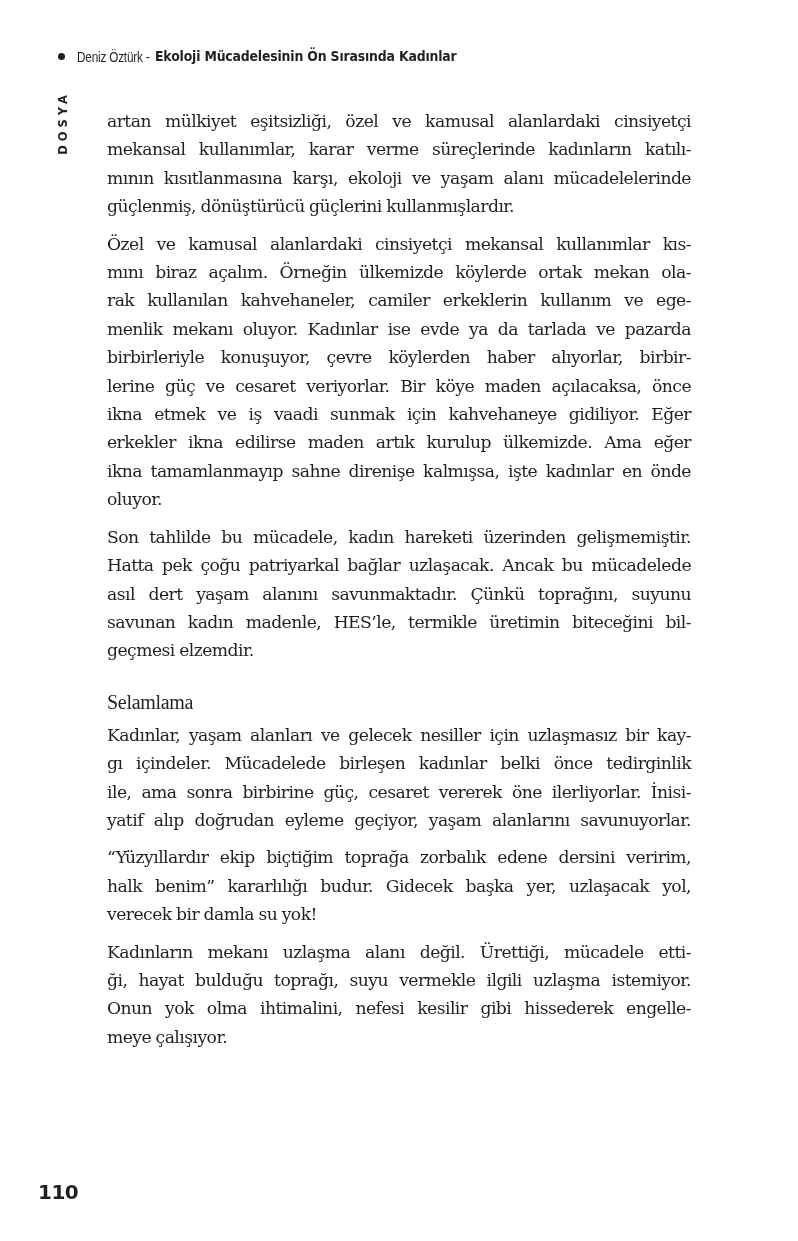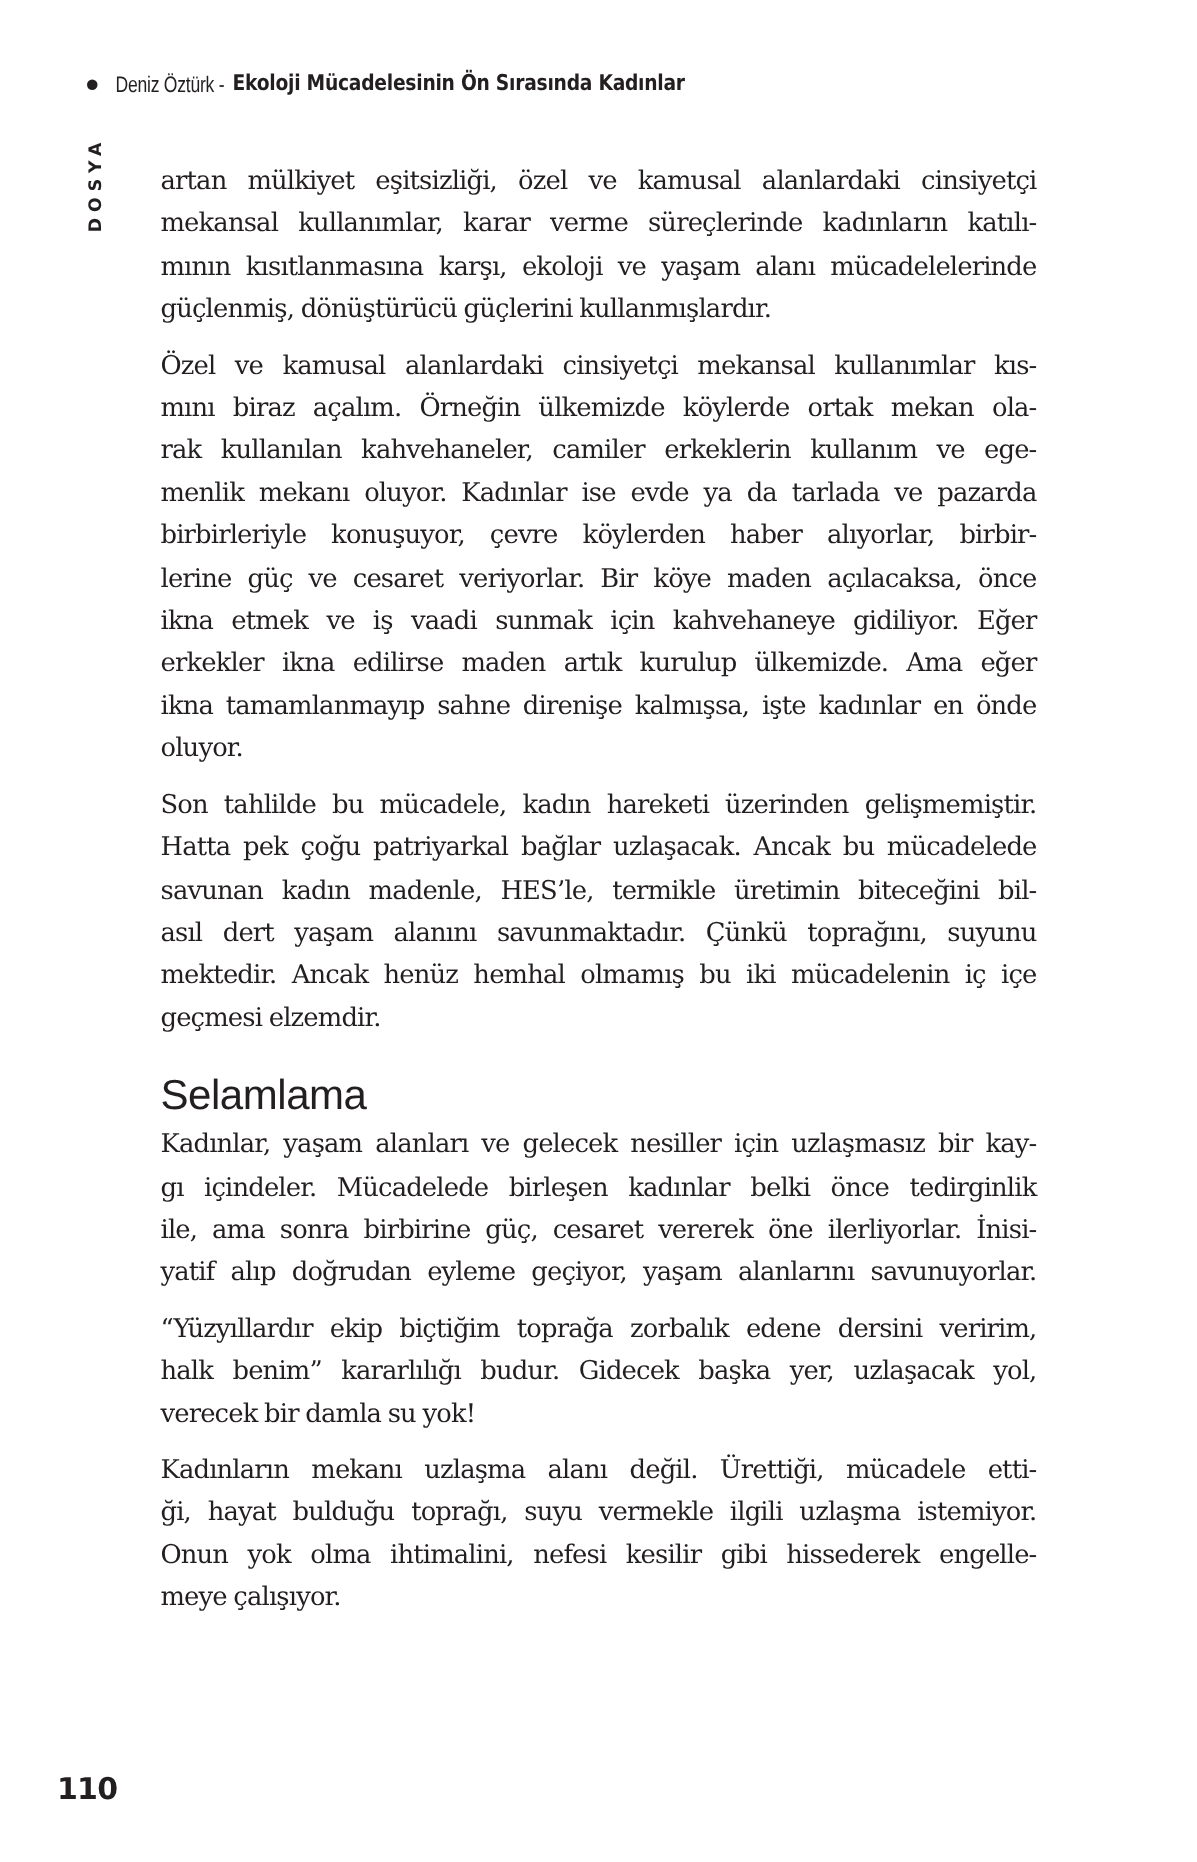--- a/index.html
+++ b/index.html
@@ -87,22 +87,22 @@
       white-space: nowrap;
       text-align: justify;
       text-align-last: justify;
       letter-spacing: -0.55px;
       word-spacing: -0.5px;
     }
     .line.last {
       text-align-last: left;
     }
     .section-heading {
-      font-family: Liberation Sans, sans-serif;
-      font-size: 28px;
+      font-family: Liberation Serif, serif;
+      font-size: 20px;
       font-weight: normal;
       margin: 22px 0 4px 0;
       line-height: 30px;
       letter-spacing: -0.3px;
     }
     .page-number {
       position: absolute;
       left: 38px;
       top: 1180px;
       font-family: "DejaVu Sans", sans-serif;
@@ -142,23 +142,22 @@
     <span class="line">lerine güç ve cesaret veriyorlar. Bir köye maden açılacaksa, önce</span>
     <span class="line">ikna etmek ve iş vaadi sunmak için kahvehaneye gidiliyor. Eğer</span>
     <span class="line">erkekler ikna edilirse maden artık kurulup ülkemizde. Ama eğer</span>
     <span class="line">ikna tamamlanmayıp sahne direnişe kalmışsa, işte kadınlar en önde</span>
     <span class="line last">oluyor.</span>
   </div>
 
   <div class="para">
     <span class="line">Son tahlilde bu mücadele, kadın hareketi üzerinden gelişmemiştir.</span>
     <span class="line">Hatta pek çoğu patriyarkal bağlar uzlaşacak. Ancak bu mücadelede</span>
+    <span class="line">asıl dert yaşam alanını savunmaktadır. Çünkü toprağını, suyunu</span>
     <span class="line">savunan kadın madenle, HES’le, termikle üretimin biteceğini bil-</span>
-    <span class="line">asıl dert yaşam alanını savunmaktadır. Çünkü toprağını, suyunu</span>
-    <span class="line">mektedir. Ancak henüz hemhal olmamış bu iki mücadelenin iç içe</span>
     <span class="line last">geçmesi elzemdir.</span>
   </div>
 
   <h2 class="section-heading">Selamlama</h2>
 
   <div class="para">
     <span class="line">Kadınlar, yaşam alanları ve gelecek nesiller için uzlaşmasız bir kay-</span>
     <span class="line">gı içindeler. Mücadelede birleşen kadınlar belki önce tedirginlik</span>
     <span class="line">ile, ama sonra birbirine güç, cesaret vererek öne ilerliyorlar. İnisi-</span>
     <span class="line">yatif alıp doğrudan eyleme geçiyor, yaşam alanlarını savunuyorlar.</span>

